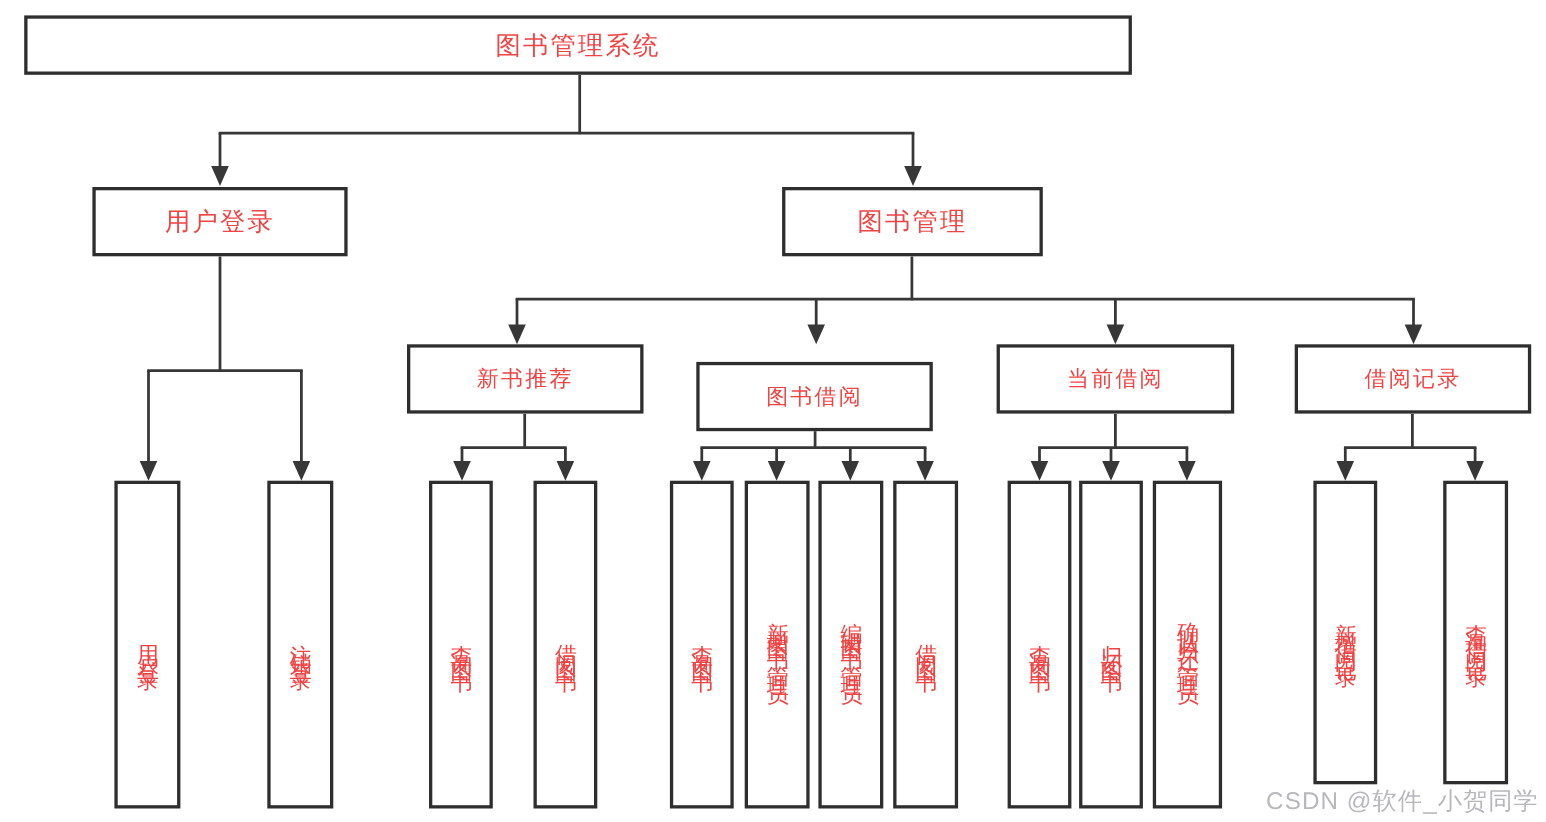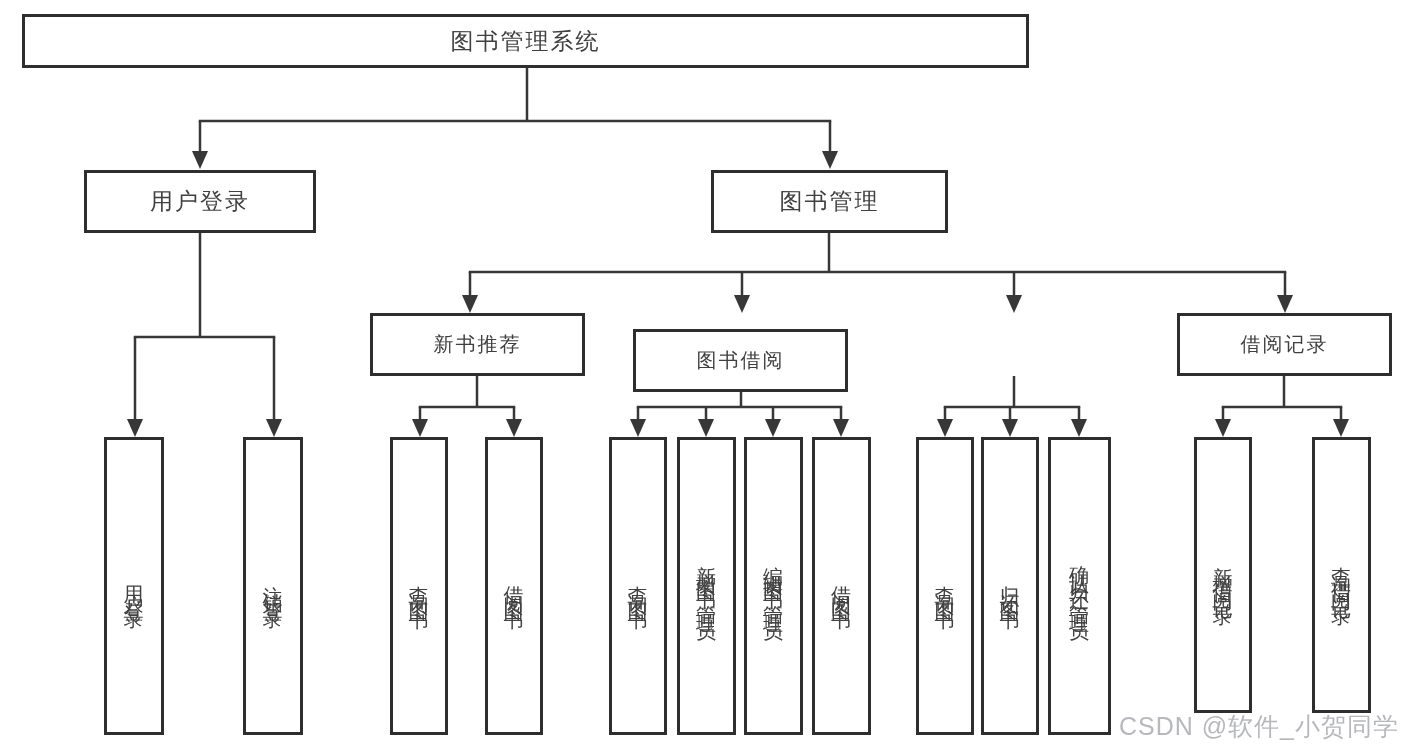--- a/index.html
+++ b/index.html
@@ -19,21 +19,21 @@
     position: absolute;
     left: 0; top: 0;
     width: 1405px;
     height: 747px;
   }
   .node {
     position: absolute;
     box-sizing: border-box;
     border: 3px solid #2e2e2e;
     background: #ffffff;
-    color: #404040;
+    color: #ef4444;
     display: flex;
     align-items: center;
     justify-content: center;
     text-align: right;
   }
   .hbox {
     font-size: 23px;
     letter-spacing: 2px;
   }
   .hbox.small {
@@ -68,21 +68,21 @@
   #c-query-3     { left: 916px;  top: 437px; width: 58px; height: 298px; }
   #c-return      { left: 981px;  top: 437px; width: 58px; height: 298px; }
   #c-confirm     { left: 1048px; top: 437px; width: 63px; height: 298px; }
   #c-add-record  { left: 1194px; top: 437px; width: 58px; height: 276px; }
   #c-query-record{ left: 1312px; top: 437px; width: 59px; height: 276px; }
 
   #watermark {
     position: absolute;
     right: 6px;
     bottom: 4px;
-    font-size: 25px;
+    font-size: 22px;
     color: #b7b8bc;
     letter-spacing: 1px;
     white-space: nowrap;
   }
 </style>
 </head>
 <body>
 
 <div id="stage">
 
@@ -155,20 +155,21 @@
     </g>
   </svg>
 
   <div class="node hbox" id="n-root">图书管理系统</div>
 
   <div class="node hbox" id="n-user-login">用户登录</div>
   <div class="node hbox small" id="n-newbook">新书推荐</div>
 
   <div class="node hbox" id="n-book-mgmt">图书管理</div>
   <div class="node hbox small" id="n-borrowmod">图书借阅</div>
+  <div class="node hbox small" id="n-current">当前借阅</div>
   <div class="node hbox small" id="n-records">借阅记录</div>
 
   <div class="node vbox" id="c-user-login">用户登录</div>
   <div class="node vbox" id="c-logout">注销登录</div>
 
   <div class="node vbox" id="c-query-1">查询图书</div>
   <div class="node vbox" id="c-borrow-1">借阅图书</div>
 
   <div class="node vbox" id="c-query-2">查询图书</div>
   <div class="node vbox" id="c-add-book">新增图书（管理员）</div>

